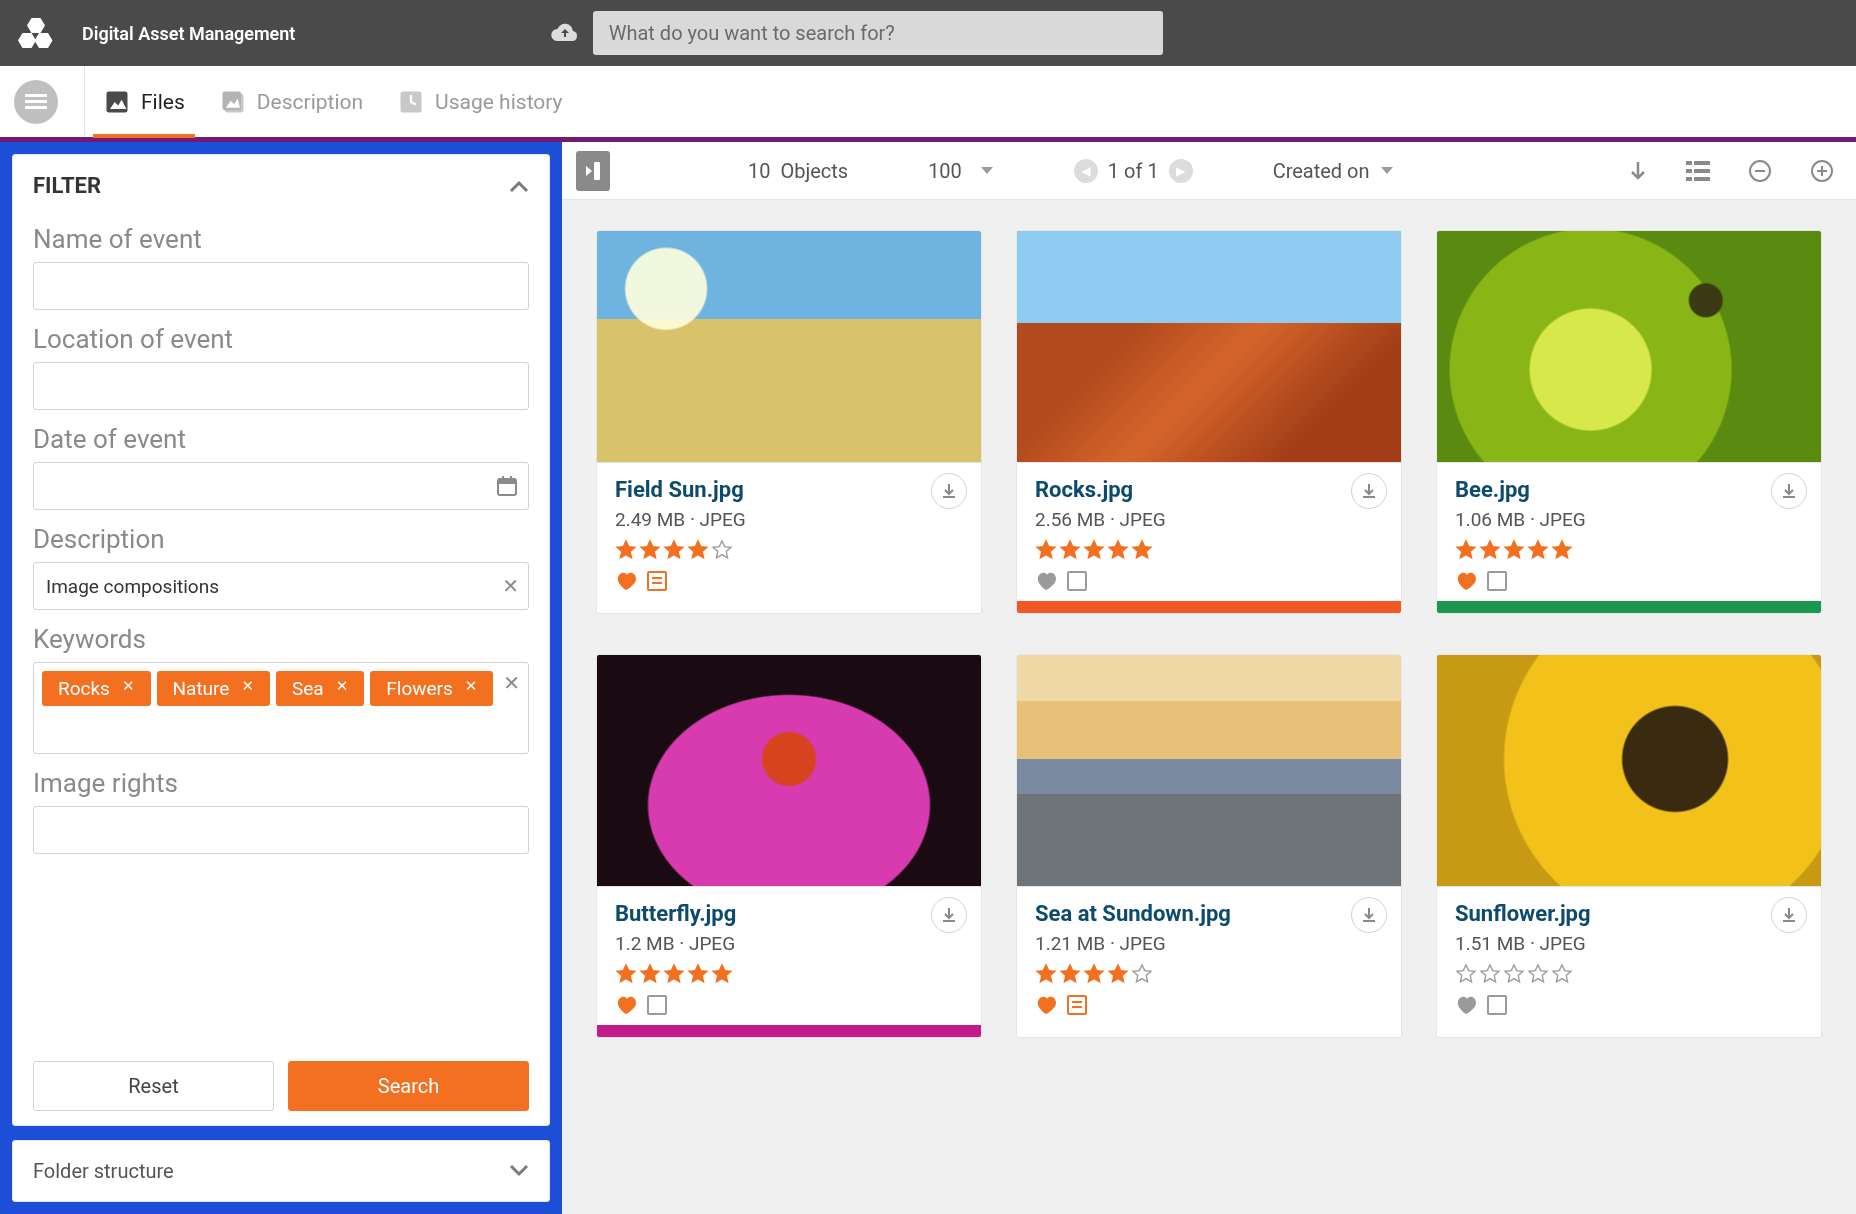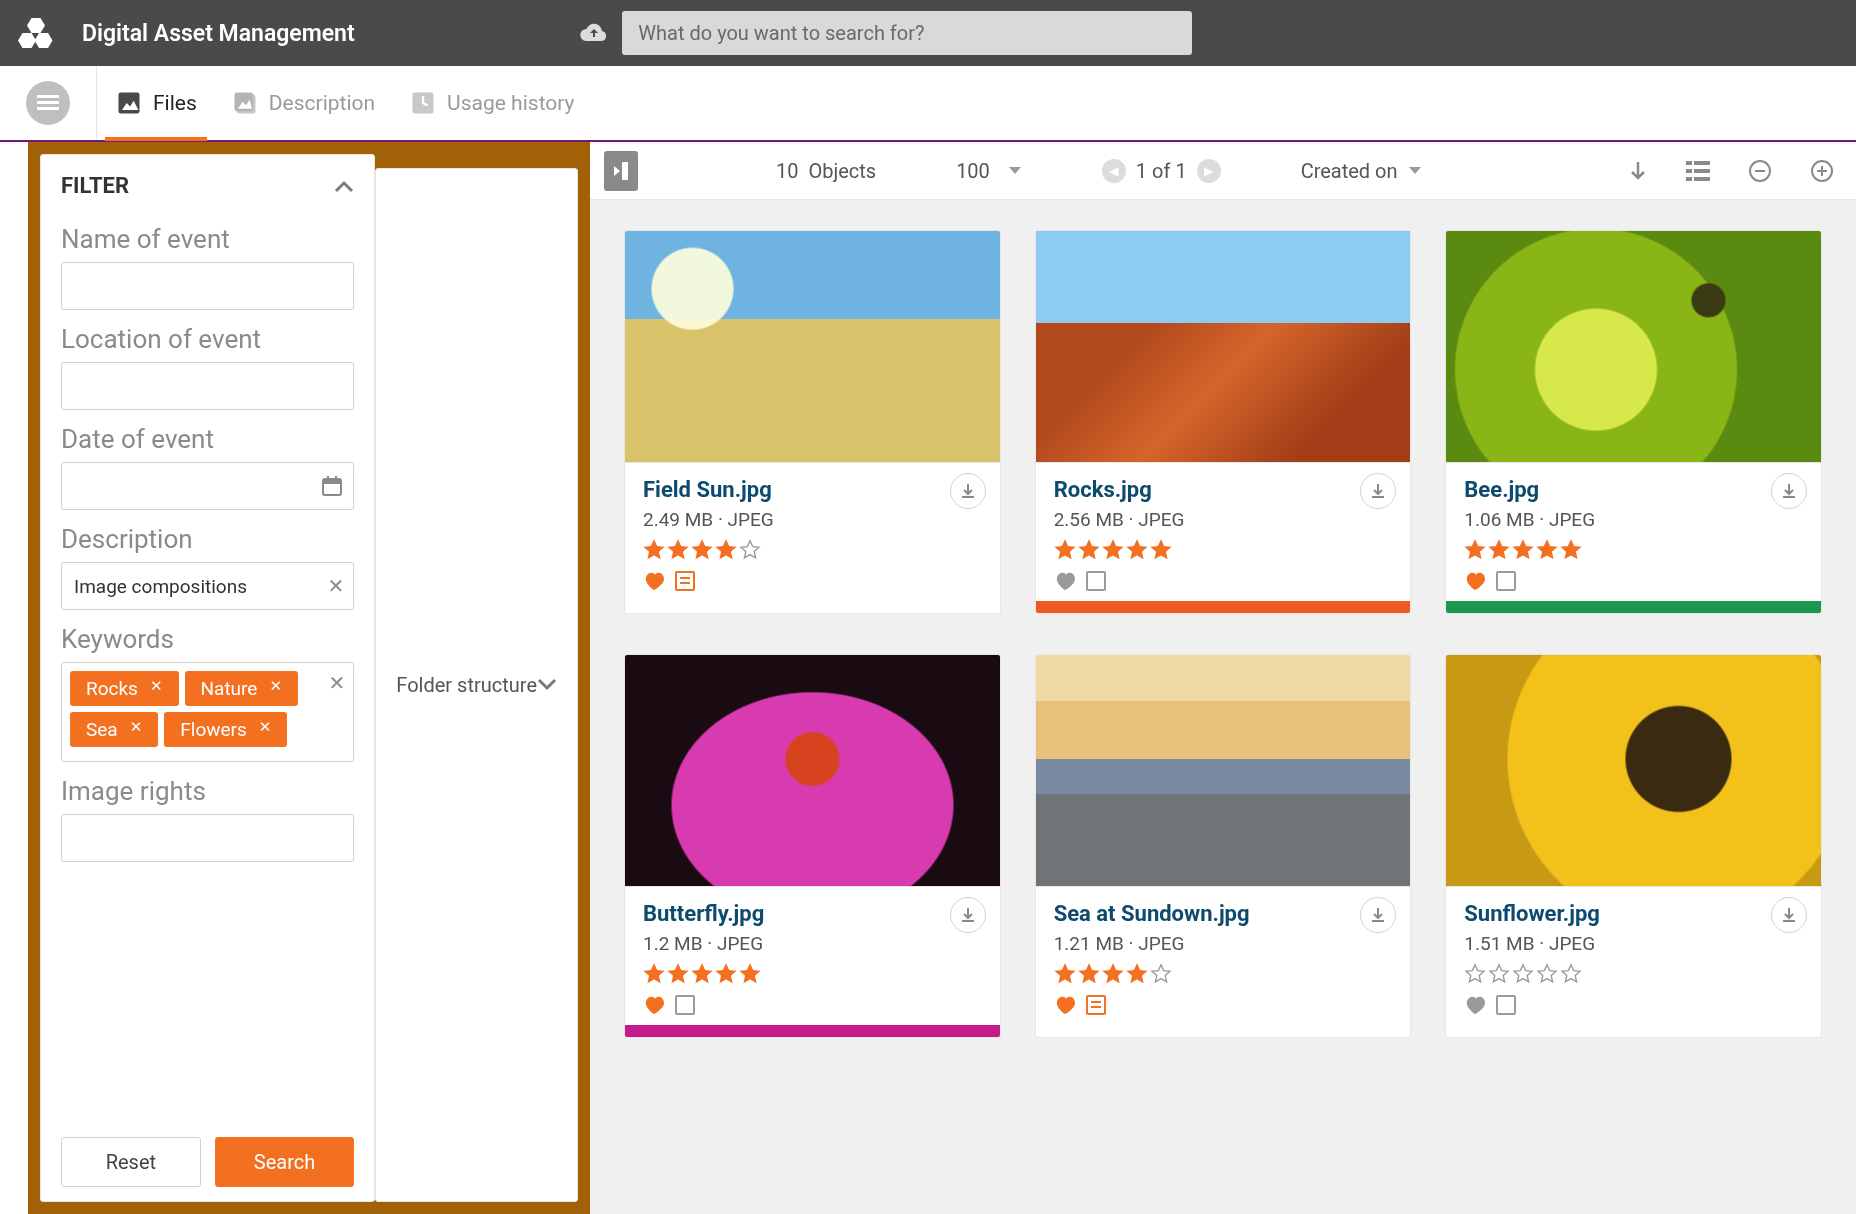--- a/index.html
+++ b/index.html
@@ -2,41 +2,41 @@
 <html><head>
 <meta charset="utf-8">
 <style>
 * { box-sizing: border-box; margin: 0; padding: 0; font-family: -apple-system, BlinkMacSystemFont, "Segoe UI", Roboto, Helvetica, Arial, sans-serif; }
 html, body { width: 100%; height: 100%; background: #fff; }
 body { display: flex; flex-direction: column; width: 1856px; height: 1214px; margin: 0 auto; overflow: hidden; }
 
 
 .header { background: #4a4a4a; height: 66px; display: flex; align-items: center; padding: 0 18px; color: #fff; }
 .logo { width: 36px; height: 36px; margin-right: 28px; }
-.app-title { font-size: 23px; font-weight: 600; }
+.app-title { font-size: 18px; font-weight: 600; }
 .header-center { flex: 1; display: flex; align-items: center; justify-content: center; }
 .upload-icon { color: #dcdcdc; margin-right: 14px; }
 .search-box { background: #d9d9d9; width: 570px; height: 44px; border: none; border-radius: 3px; padding: 0 16px; font-size: 20px; color: #555; }
 .search-box::placeholder { color: #6a6a6a; }
 
 
-.tabbar { height: 76px; display: flex; align-items: center; padding: 0 26px; border-bottom: 2px solid #701a75; text-align: center; }
+.tabbar { height: 76px; display: flex; align-items: center; padding: 0 14px; border-bottom: 5px solid #701a75; text-align: center; }
 .round-btn { width: 44px; height: 44px; border-radius: 50%; background: #bfbfbf; display: flex; align-items: center; justify-content: center; margin-right: 26px; }
 .tabs { display: flex; align-items: stretch; height: 100%; border-left: 1px solid #e6e6e6; padding-left: 18px; }
 .tab { display: flex; align-items: center; margin-right: 34px; color: #9a9a9a; font-size: 21px; height: 100%; position: relative; cursor: pointer; }
 .tab svg { margin-right: 10px; }
 .tab.active { color: #222; }
 .tab.active svg { fill: #4a4a4a; }
 .tab.active::after { content: ""; position: absolute; bottom: -1px; left: -10px; right: -10px; height: 4px; background: #f37021; }
 
 
 .main { flex: 1; display: flex; overflow: hidden; }
 
 
-.sidebar { width: 562px; background: #a16207; padding: 12px; display: flex; flex-direction: row; margin-left: 28px; }
+.sidebar { width: 562px; background: #1d4ed8; padding: 12px; display: flex; flex-direction: column; }
 .panel { background: #fff; border: 1px solid #e6e6e6; border-radius: 3px; }
 .filter-panel { flex: 1; display: flex; flex-direction: column; padding: 18px 20px 14px; overflow: hidden; }
 .filter-header { display: flex; align-items: center; justify-content: space-between; margin-bottom: 12px; }
 .filter-title { font-size: 22px; font-weight: 700; color: #333; }
 .chevron { color: #7a7a7a; }
 .filter-body { flex: 1; overflow: hidden; }
 .field-label { font-size: 26px; color: #8a8a8a; margin-top: 14px; margin-bottom: 8px; display: block; }
 .field-input { width: 100%; height: 48px; border: 1px solid #d2d2d2; border-radius: 3px; padding: 0 12px; font-size: 19px; color: #333; background: #fff; }
 .field-input-wrap { position: relative; }
 .field-icon-right { position: absolute; right: 10px; top: 50%; transform: translateY(-50%); color: #8a8a8a; }

